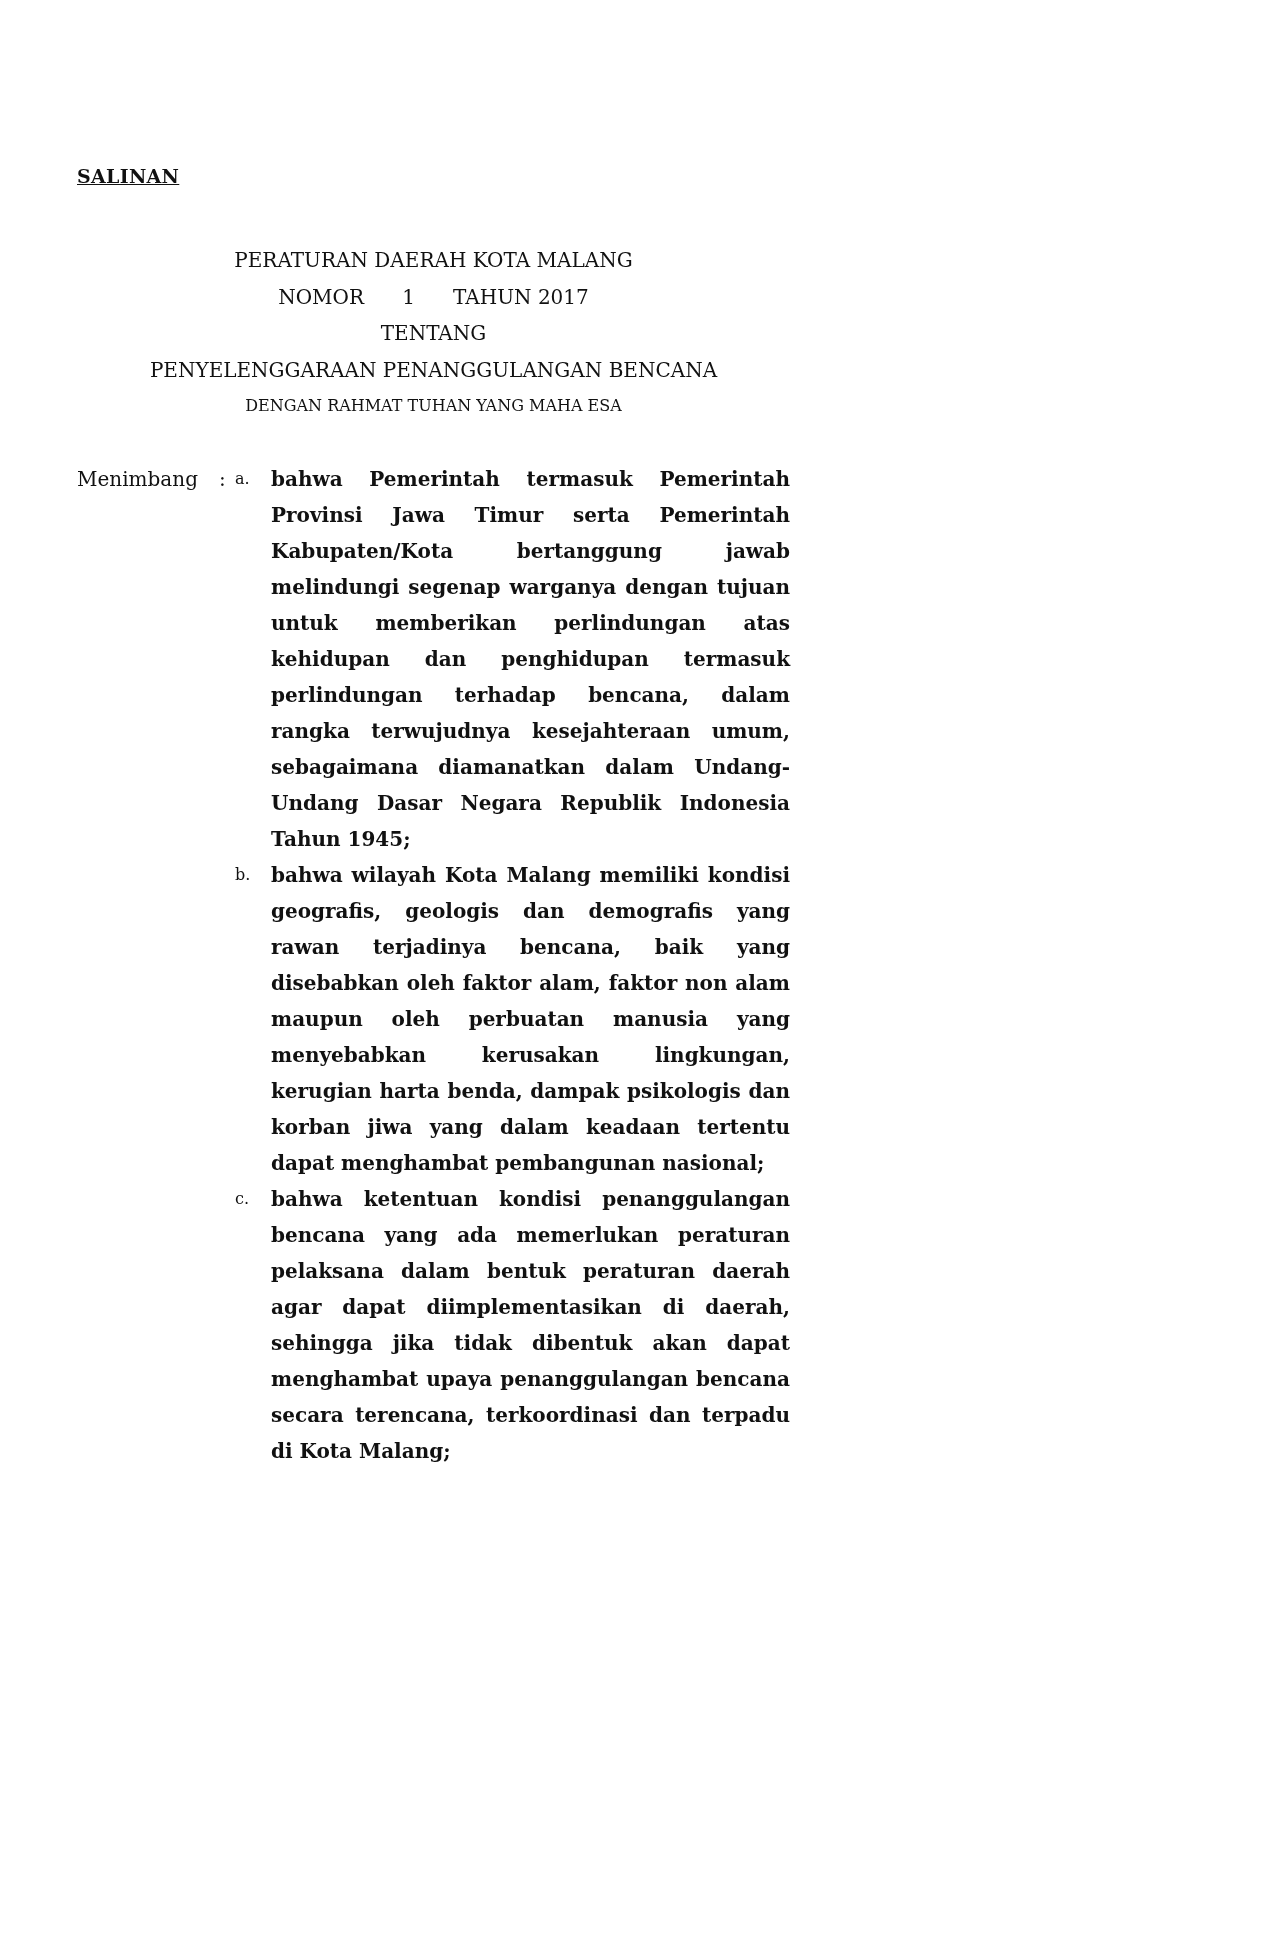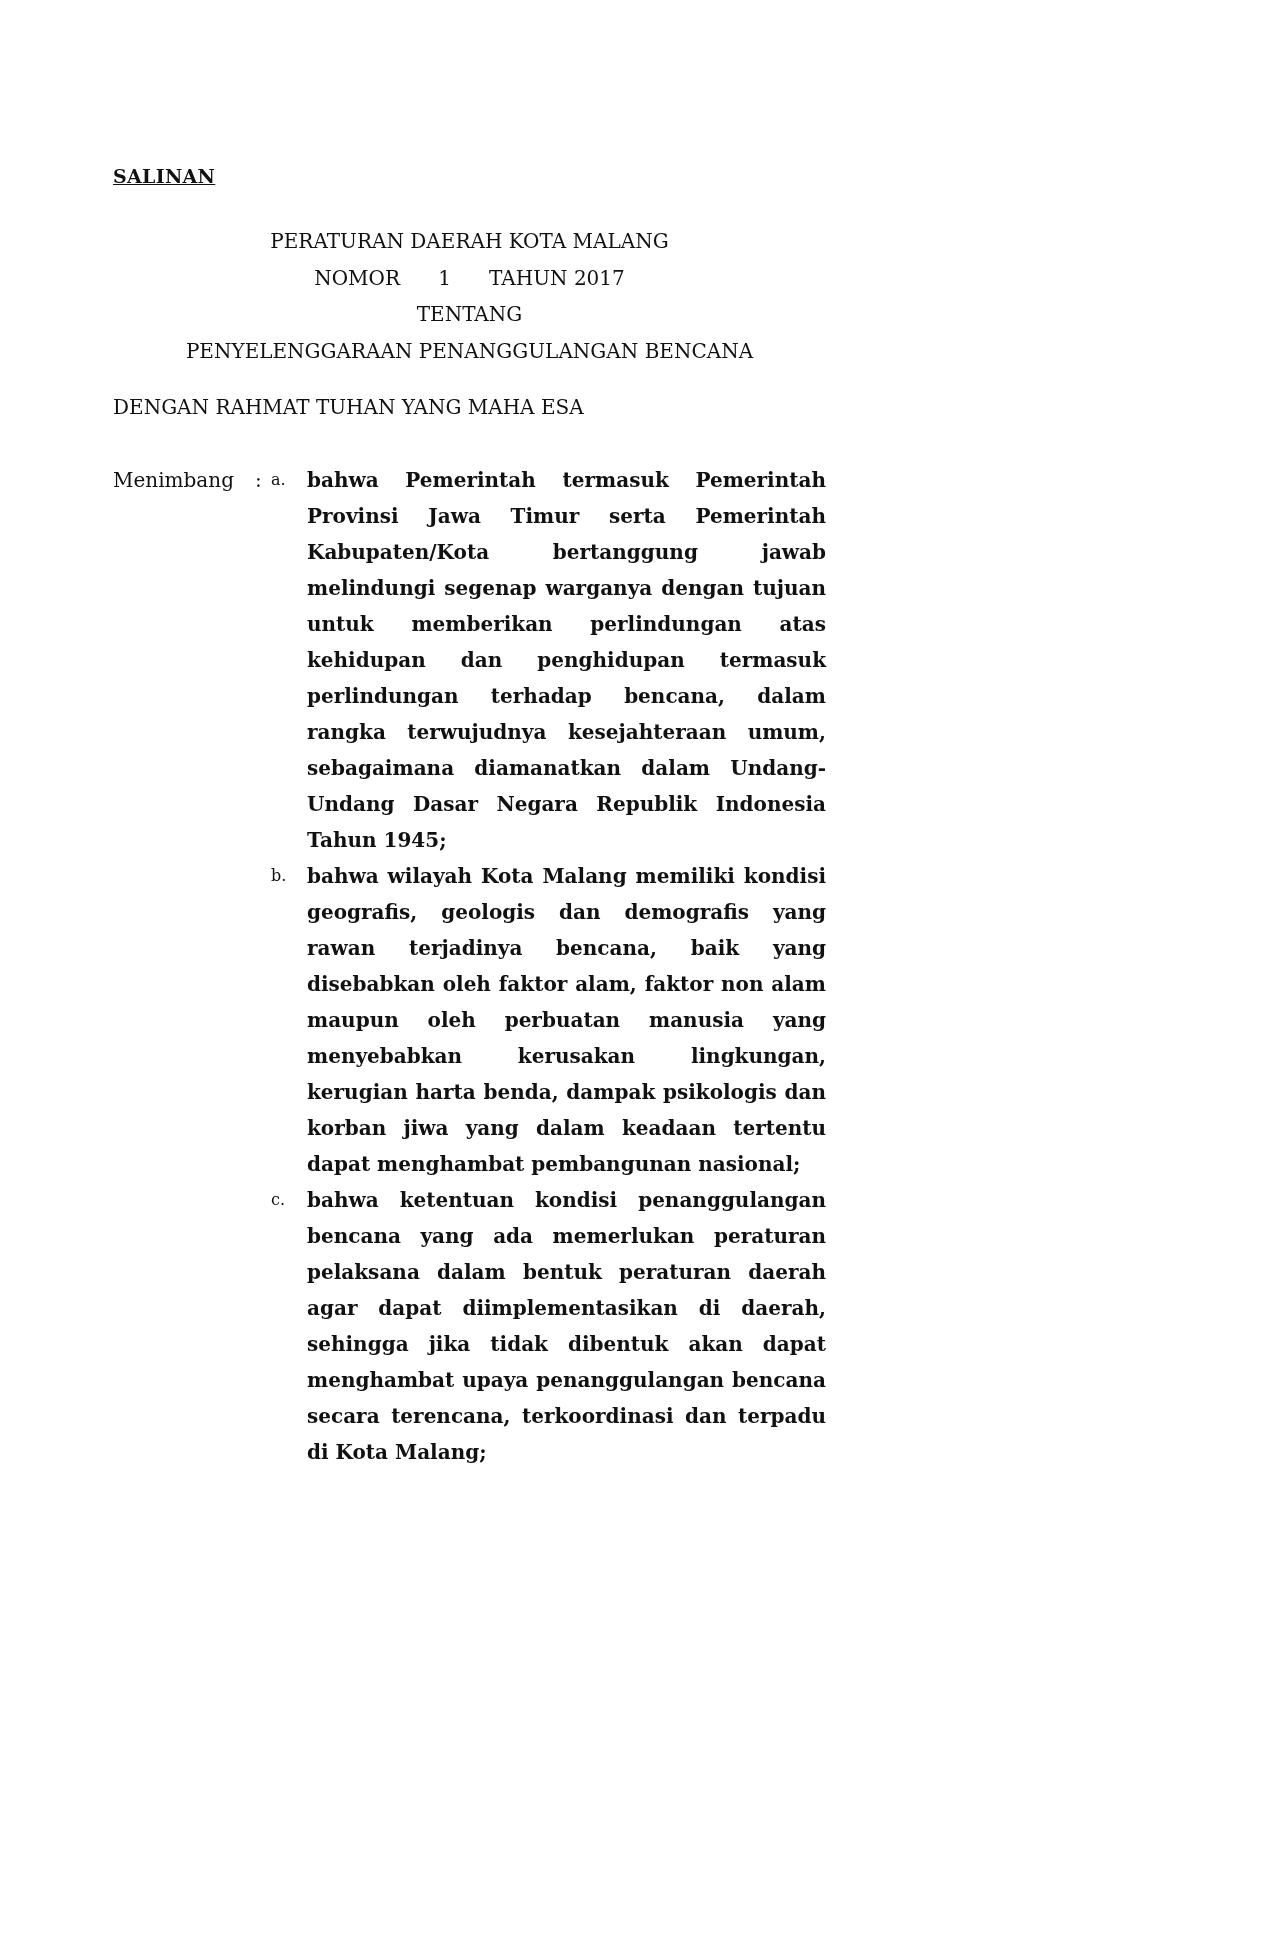--- a/index.html
+++ b/index.html
@@ -8,52 +8,51 @@
     background: #ffffff;
   }
   .page {
     position: relative;
     width: 1276px;
     height: 1951px;
     background: #ffffff;
     color: #111111;
     font-family: "DejaVu Serif", "Liberation Serif", serif;
     box-sizing: border-box;
-    padding: 162px 420px 60px 113px;
+    padding: 162px 420px 60px 77px;
     overflow: hidden;
   }
   .content {
     width: 713px;
   }
 
   
   .doc-header {
     font-size: 19px;
     line-height: 28px;
     font-weight: bold;
     letter-spacing: 0.3px;
   }
   .doc-header .salinan {
     text-decoration: underline;
   }
 
   
   .title-block {
-    margin-top: 33px;
+    margin-top: 52px;
     text-align: center;
     font-size: 20px;
     line-height: 36.5px;
   }
   .title-line {
     white-space: pre;
   }
   .preamble-1 {
-    margin-top: 20px;
-    text-align: left;
-    font-size: 20px;
+    text-align: center;
+    font-size: 16px;
     line-height: 36.5px;
   }
   .preamble-2 {
     margin-top: 13px;
     text-align: center;
     font-size: 20px;
     line-height: 36.5px;
   }
 
   

